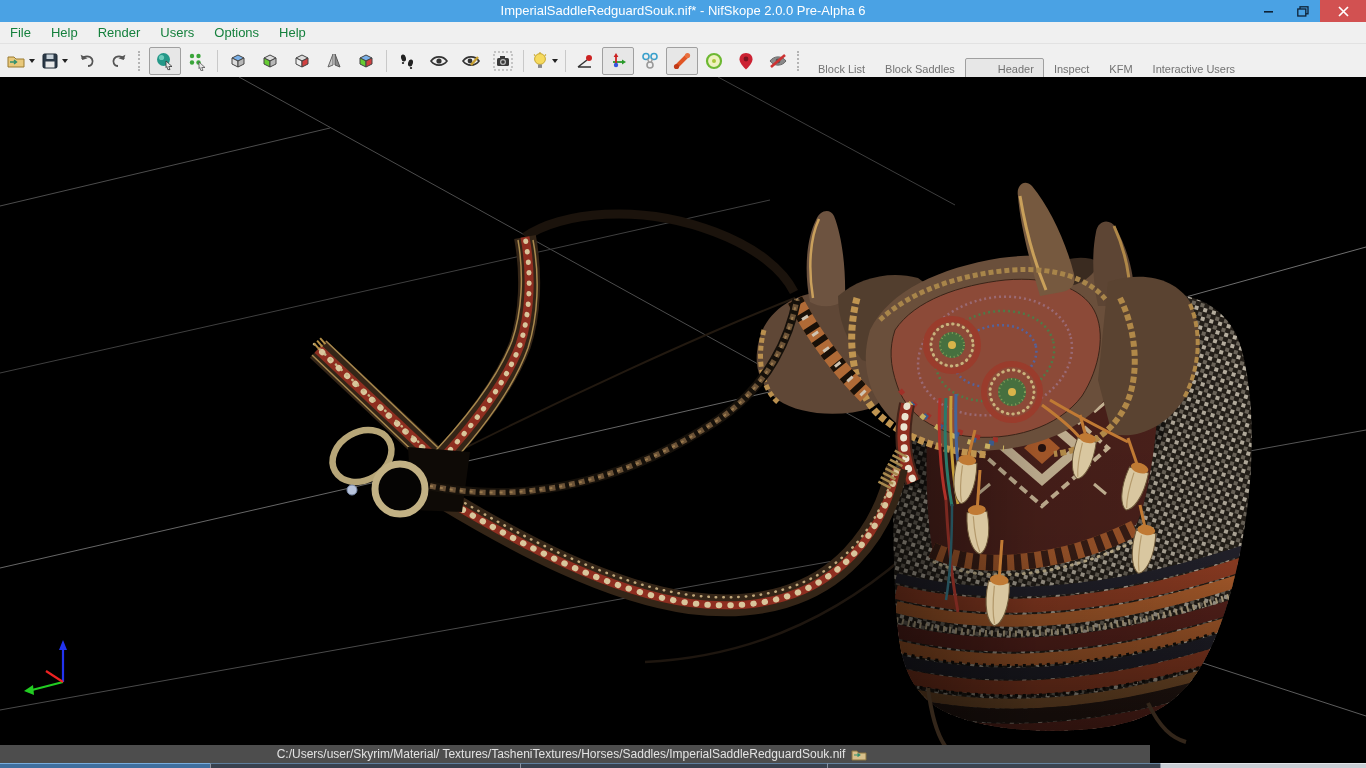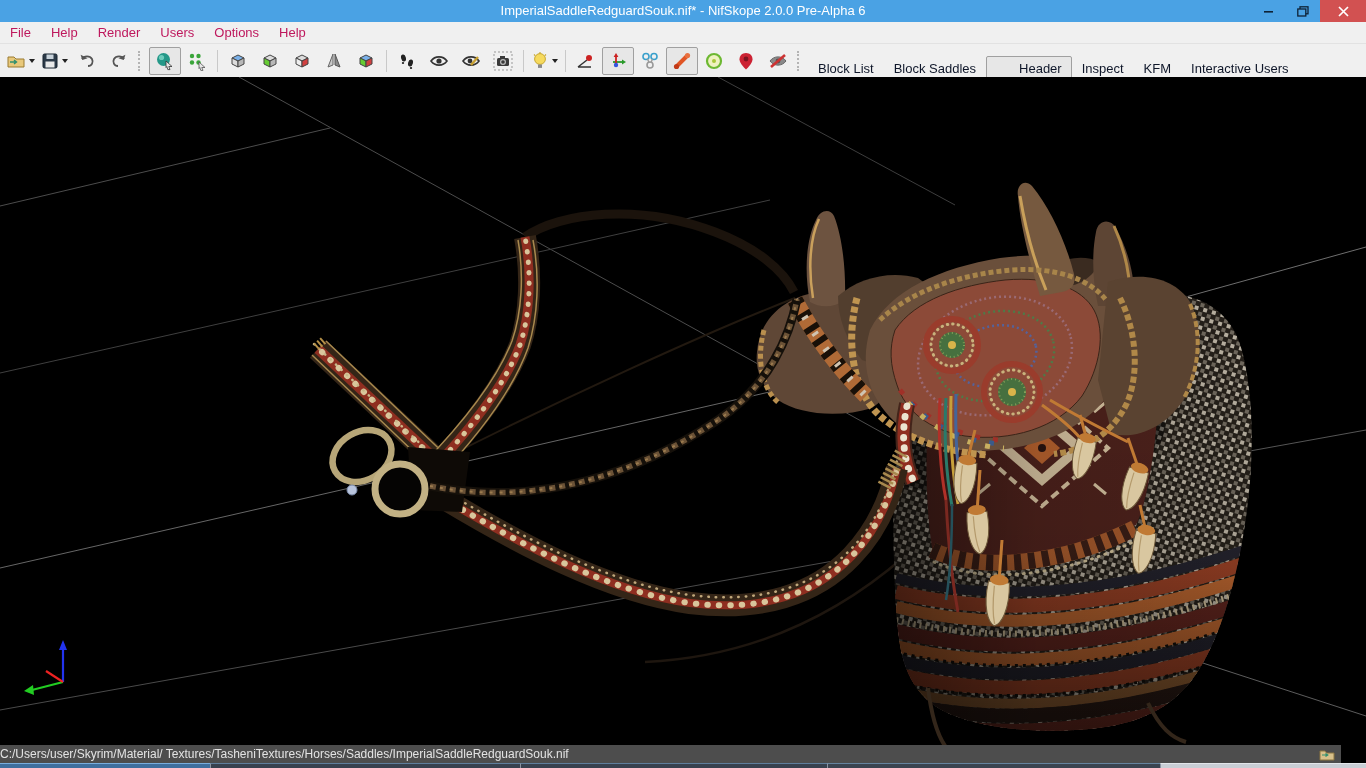--- a/index.html
+++ b/index.html
@@ -4,32 +4,32 @@
 <style>
   html,body{margin:0;padding:0;width:1366px;height:768px;overflow:hidden;background:#000;
     font-family:"Liberation Sans", sans-serif; -webkit-font-smoothing:antialiased;}
   .titlebar{position:absolute;left:0;top:0;width:1366px;height:22px;background:#4aa2e4;display:flex;align-items:center;flex-direction:column;}
   .appicon{width:16px;height:16px;margin-left:6px;}
   .title-text{position:absolute;left:0;right:0;text-align:center;color:#fff;font-size:13px;line-height:22px;pointer-events:none;}
   .wcontrols{margin-left:auto;display:flex;height:22px;}
   .wbtn{width:34px;height:22px;display:flex;align-items:center;justify-content:center;}
   .wbtn.close{width:46px;background:#d25151;}
   .menubar{position:absolute;left:0;top:22px;width:1366px;height:22px;background:#f0f0f0;display:flex;align-items:center;border-bottom:1px solid #e2e2e2;box-sizing:border-box;}
-  .menu-item{font-size:13px;color:#be185d;padding:0 10px;line-height:21px;}
+  .menu-item{font-size:13px;color:#15803d;padding:0 10px;line-height:21px;}
   .menu-item:first-child{padding-left:10px;}
   .toolbar{position:absolute;left:0;top:44px;width:1366px;height:33px;background:#f0f0f0;display:flex;align-items:center;padding-left:4px;box-sizing:border-box;}
   .tbtn{height:26px;min-width:26px;display:flex;align-items:center;justify-content:center;gap:2px;padding:0 2px;border:1px solid transparent;border-radius:2px;}
   .tbtn.pressed{border:1px solid #a0a0a0;background:#e7e7e7;}
   .dd{width:0;height:0;border-left:3px solid transparent;border-right:3px solid transparent;border-top:4px solid #222;margin-left:1px;}
   .grip{width:6px;height:20px;margin:0 3px;border-left:2px dotted #b4b4b4;}
   .vsep{width:1px;height:22px;background:#c9c9c9;margin:0 4px;}
-  .txtbtn{font-size:13px;color:#0f172a;padding:4px 9px;border:1px solid transparent;border-radius:2px;white-space:nowrap;margin-top:16px;}
+  .txtbtn{font-size:11px;color:#737373;padding:4px 9px;border:1px solid transparent;border-radius:2px;white-space:nowrap;margin-top:16px;}
   .txtbtn.pressed{border:1px solid #a0a0a0;background:#e7e7e7;padding-left:32px;}
   .viewport{position:absolute;left:0;top:77px;width:1366px;height:668px;background:#000;}
-  .statusbar{position:absolute;left:0;top:745px;width:1341px;height:18px;background:#4d4d4d;display:flex;align-items:center;justify-content:space-between;}
+  .statusbar{position:absolute;left:0;top:745px;width:1150px;height:18px;background:#4d4d4d;display:flex;align-items:center;justify-content:center;}
   .status-path{color:#e3e3e3;font-size:12px;margin-right:6px;}
   .status-icon{margin-right:6px;}
   .taskbar{position:absolute;left:0;top:763px;width:1366px;height:5px;background:#2c3540;display:flex;}
   .tseg{height:5px;box-sizing:border-box;}
   .ic{display:block;}
 </style>
 </head>
 <body>
 
 <div class="titlebar">

